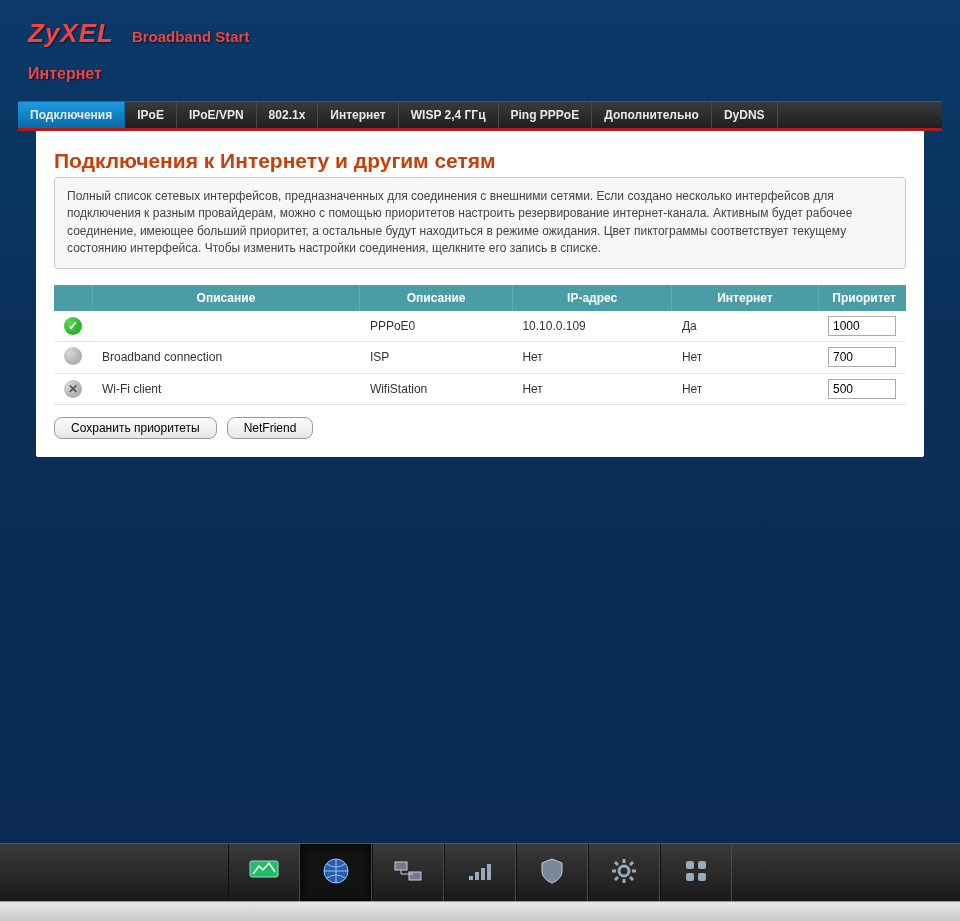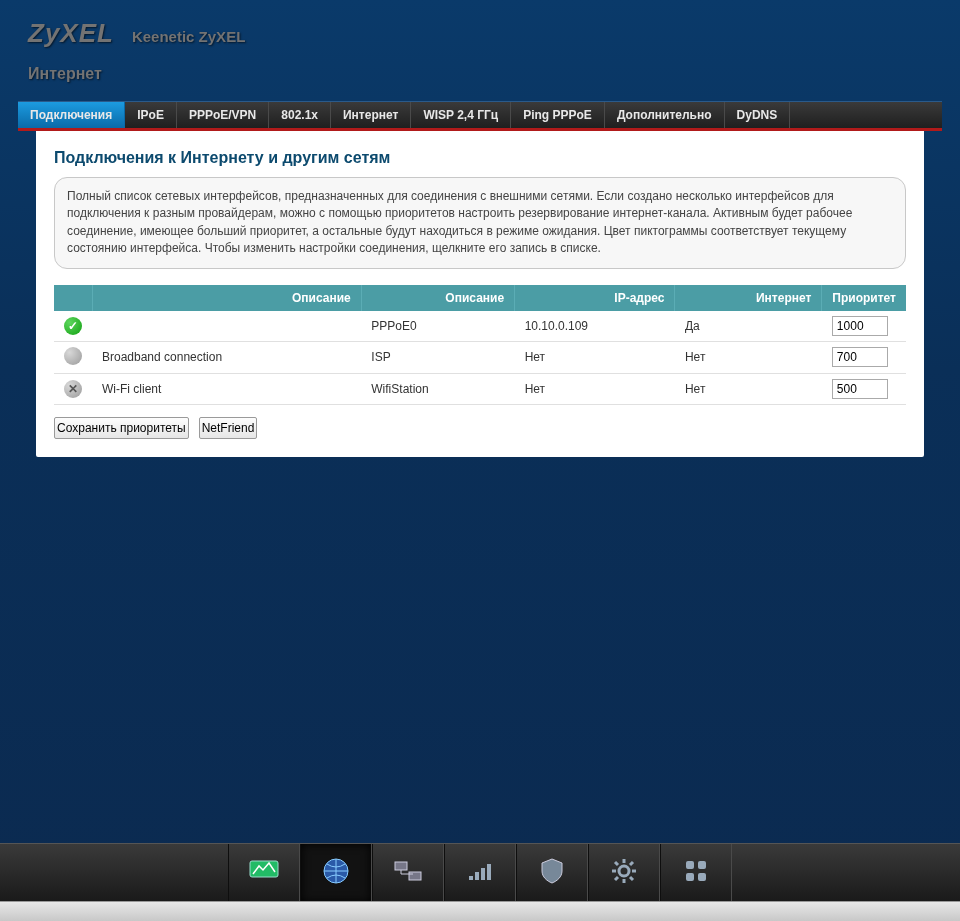--- a/index.html
+++ b/index.html
@@ -9,21 +9,21 @@
     font-size: 13px;
     background: linear-gradient(#0a3a6a 0%, #0a2f58 40%, #0b2a50 100%);
     color: #222;
     width: 960px;
     height: 921px;
     overflow: hidden;
     position: relative;
   }
   .header {
     padding: 18px 28px 8px 28px;
-    color: #737373;
+    color: #ef4444;
   }
   .brand-row {
     display: flex;
     align-items: baseline;
     gap: 18px;
   }
   .logo {
     font-size: 26px;
     font-weight: bold;
     font-style: italic;
@@ -64,45 +64,45 @@
     padding-left: 12px;
   }
   .panel {
     background: #fff;
     margin: 0 18px;
     padding: 18px;
     border-bottom-left-radius: 2px;
     border-bottom-right-radius: 2px;
   }
   .panel-title {
-    font-size: 16px;
-    font-weight: bold;
-    color: #0c4a6e;
-    margin-bottom: 10px;
+    font-size: 21px;
+    font-weight: bold;
+    color: #c2410c;
+    margin-bottom: 4px;
   }
   .info-box {
     border: 1px solid #c8c8c8;
-    border-radius: 13px;
+    border-radius: 4px;
     background: #f7f7f7;
     padding: 10px 12px;
     font-size: 12px;
     color: #444;
     line-height: 1.45;
   }
   .table {
     width: 100%;
     margin-top: 16px;
     border-collapse: collapse;
     font-size: 12px;
   }
   .table thead th {
     background: #4b9da5;
     color: #fff;
     font-weight: bold;
-    text-align: right;
+    text-align: center;
     padding: 6px 10px;
     border-right: 1px solid #5badb5;
   }
   .table thead th:last-child { border-right: none; text-align: right; }
   .table thead th.col-status { width: 30px; padding-left: 12px; }
   .table thead th.col-prio { width: 78px; }
   .table tbody td {
     padding: 5px 10px;
     border-bottom: 1px solid #e0e0e0;
     color: #333;
@@ -111,38 +111,38 @@
   .table tbody tr { cursor: pointer; }
   .status-icon {
     width: 18px; height: 18px; border-radius: 50%;
     display: inline-flex; align-items: center; justify-content: center;
     font-size: 12px; color: #fff; font-weight: bold;
   }
   .status-ok { background: radial-gradient(circle at 30% 30%, #5cd65c, #12a012); }
   .status-neutral { background: radial-gradient(circle at 30% 30%, #d8d8d8, #9a9a9a); }
   .status-off { background: radial-gradient(circle at 30% 30%, #d8d8d8, #9a9a9a); color:#555; }
   .prio-input {
-    width: 56px;
+    width: 68px;
     font-size: 12px;
     padding: 2px 4px;
     border: 1px solid #aaa;
     text-align: left;
     background: #fff;
   }
   .btn-row {
     margin-top: 12px;
     display: flex;
     gap: 10px;
   }
   .btn {
     font-size: 12px;
-    padding: 3px 2px;
+    padding: 3px 16px;
     background: linear-gradient(#fdfdfd, #e6e6e6);
     border: 1px solid #9a9a9a;
-    border-radius: 2px;
+    border-radius: 8px;
     cursor: pointer;
   }
   .dock {
     position: absolute;
     left: 0; right: 0; bottom: 20px;
     height: 58px;
     background: linear-gradient(#3a3a3a, #1a1a1a);
     border-top: 1px solid #555;
     display: flex;
     align-items: center;
@@ -168,30 +168,30 @@
     background: linear-gradient(#e8e8e8, #c8c8c8);
     border-top: 1px solid #999;
   }
 </style>
 </head>
 <body>
 
 <div class="header">
   <div class="brand-row">
     <div class="logo">ZyXEL</div>
-    <div class="model">Keenetic ZyXEL</div>
+    <div class="model">Broadband Start</div>
   </div>
   <div class="section-title">Интернет</div>
 </div>
 
 <div class="tabs-wrap">
   <div class="tabs">
       <div class="tab active">Подключения</div>
       <div class="tab">IPoE</div>
-      <div class="tab">PPPoE/VPN</div>
+      <div class="tab">IPoE/VPN</div>
       <div class="tab">802.1x</div>
       <div class="tab">Интернет</div>
       <div class="tab">WISP 2,4 ГГц</div>
       <div class="tab">Ping PPPoE</div>
       <div class="tab">Дополнительно</div>
       <div class="tab">DyDNS</div>
     </div>
 
   <div class="panel">
     <div class="panel-title">Подключения к Интернету и другим сетям</div>

